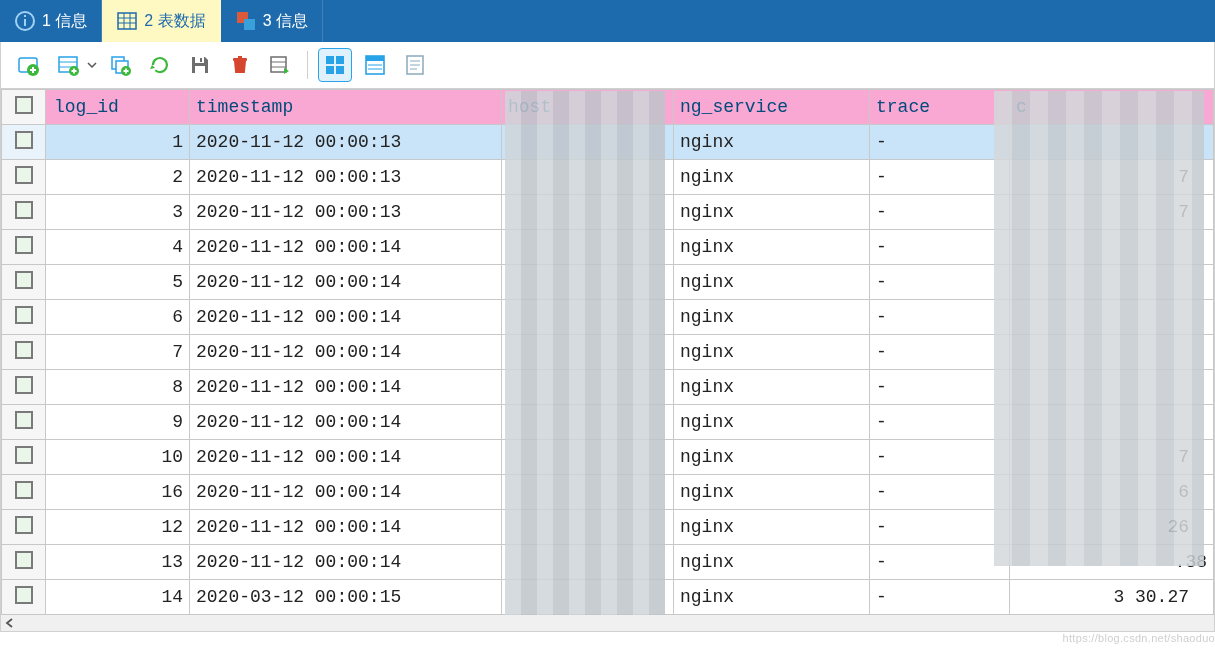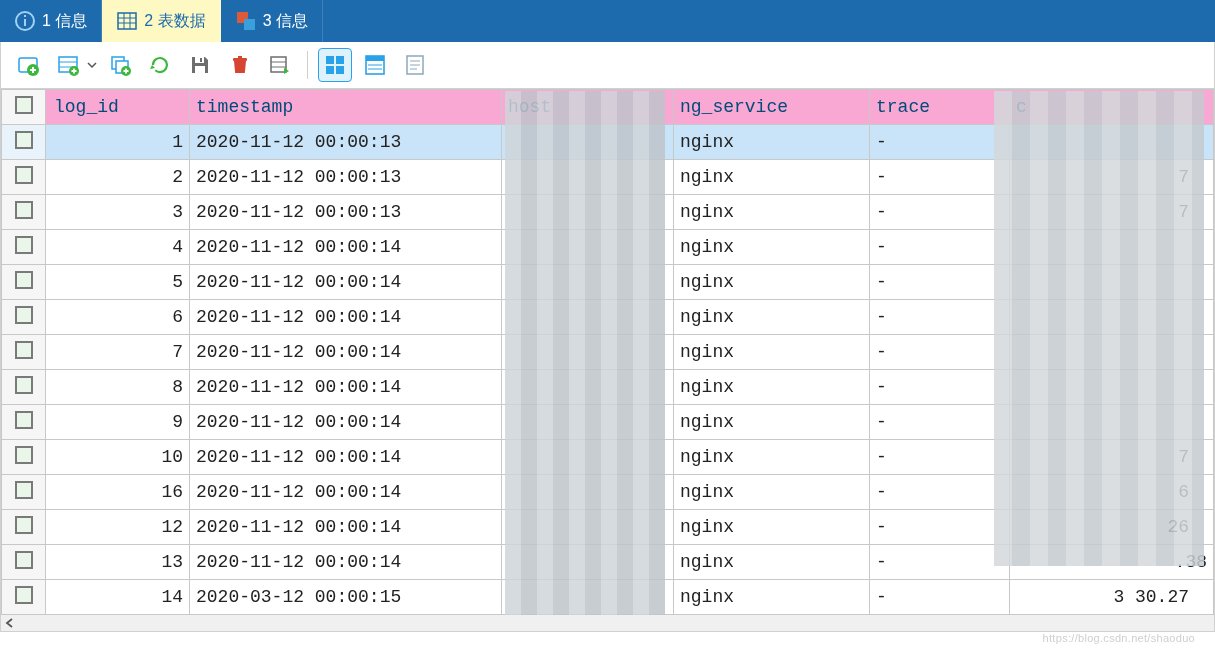--- a/index.html
+++ b/index.html
@@ -26,21 +26,21 @@
   .grid .chkcell{width:40px;text-align:center;background:#f6f6f6;}
   .grid .idcell{width:130px;text-align:right;padding-right:6px;}
   .chk{display:inline-block;width:18px;height:18px;border:2px solid #7a7a7a;background:#e9f6e9;box-sizing:border-box;}
   .grid tbody tr.sel td{background:#c9e3f8;}
   .grid tbody tr.sel td.chkcell{background:#e9f3fb;}
   .grid tbody tr td.chkcell{background:#f6f6f6;}
   
   .hscroll{height:16px;background:#f0f0f0;border:1px solid #d0d0d0;border-top:none;position:relative;}
   .hscroll .larrow{position:absolute;left:0;top:0;bottom:0;width:18px;display:flex;align-items:center;justify-content:center;color:#555;cursor:pointer;}
   
-  .watermark{position:fixed;right:20px;bottom:22px;font-size:11px;color:#cfcfcf;letter-spacing:.3px;pointer-events:none;margin-top:32px;}
+  .watermark{position:fixed;right:0;bottom:22px;font-size:11px;color:#cfcfcf;letter-spacing:.3px;pointer-events:none;margin-top:32px;}
   
   .censor{position:absolute;pointer-events:none;filter:contrast(.9);}
   .censor div{position:absolute;background:#d0d6db;}
 </style>
 </head>
 <body>
 
 <div class="tabbar">
   <div class="tab">
     <span class="ticon">

